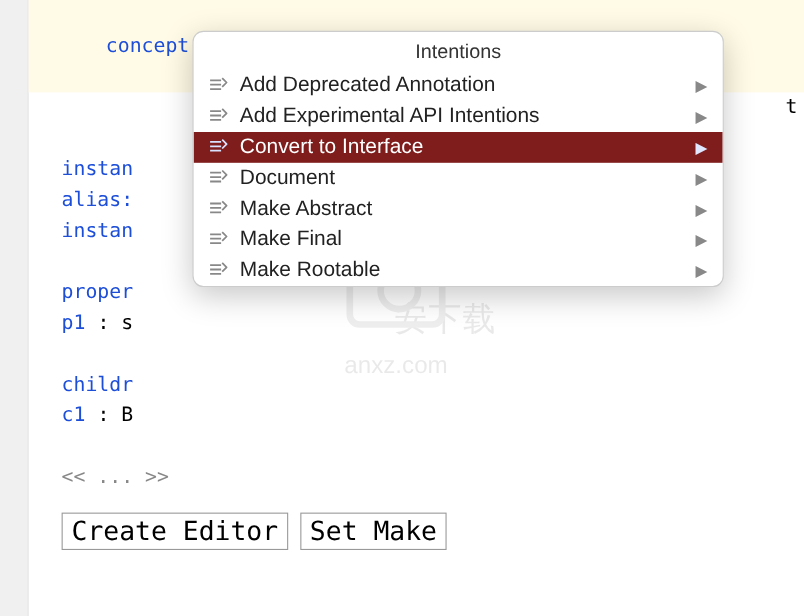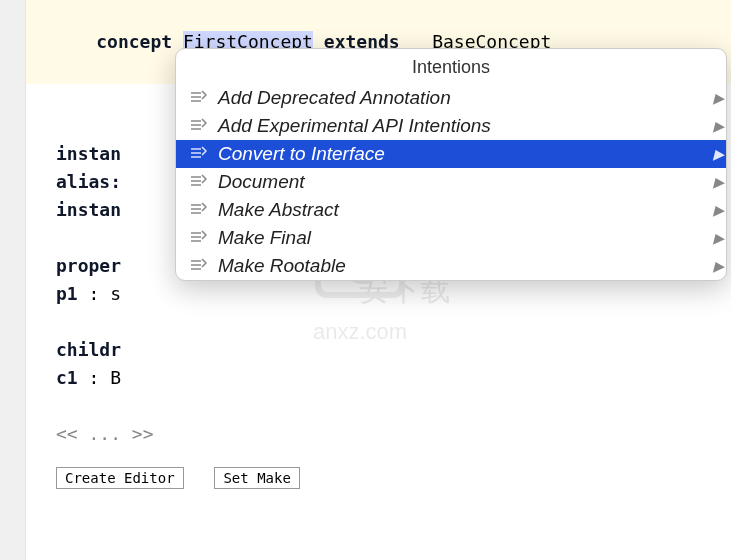--- a/index.html
+++ b/index.html
@@ -25,64 +25,63 @@
       width: 705px;
       padding-left: 16px;
     }
     .line { white-space: pre; line-height: 28px; }
     .highlight-line {
       background: #fffbe6;
       margin-left: -16px;
       padding-left: 16px;
       width: 720px;
     }
-    .kw { color: #0f172a; font-weight: bold; }
+    .kw { color: #1d4ed8; font-weight: normal; }
     .plain { color: #000; }
     .sel { background: #cfd8ff; }
     .indent { padding-left: 14px; }
     .blank { height: 28px; }
     .chev { color: #888; }
     .buttons { margin-top: 18px; padding-left: 14px; }
     .btn {
       display: inline-block;
       border: 1px solid #999;
       padding: 2px 8px;
       font-family: "Menlo", "Consolas", monospace;
-      font-size: 14px;
+      font-size: 24px;
       background: #fff;
-      margin-right: 20px;
+      margin-right: 0;
     }
     .popup {
       position: absolute;
-      left: 175px; top: 48px;
-      width: 552px;
+      left: 175px; top: 28px;
+      width: 483px;
       background: #fff;
       border: 1px solid #ccc;
       border-radius: 10px;
       box-shadow: 0 8px 28px rgba(0,0,0,0.22);
       overflow: hidden;
       font-family: -apple-system, "Helvetica Neue", Arial, sans-serif;
     }
     .popup-title {
       text-align: center;
       font-size: 18px;
       padding: 8px 0 6px;
       color: #333;
     }
     .popup-item {
       display: flex;
       align-items: center;
-      padding: 3px 2px 3px 12px;
+      padding: 3px 14px 3px 12px;
       font-size: 19px;
       color: #222;
       cursor: pointer;
-      font-style: italic;
     }
     .popup-item.selected {
-      background: #1d4ed8;
+      background: #7f1d1d;
       color: #fff;
     }
     .popup-item .icon {
       width: 20px; height: 20px;
       margin-right: 10px;
       flex-shrink: 0;
     }
     .popup-item .label { flex: 1; }
     .popup-item .arrow {
       font-size: 14px;

